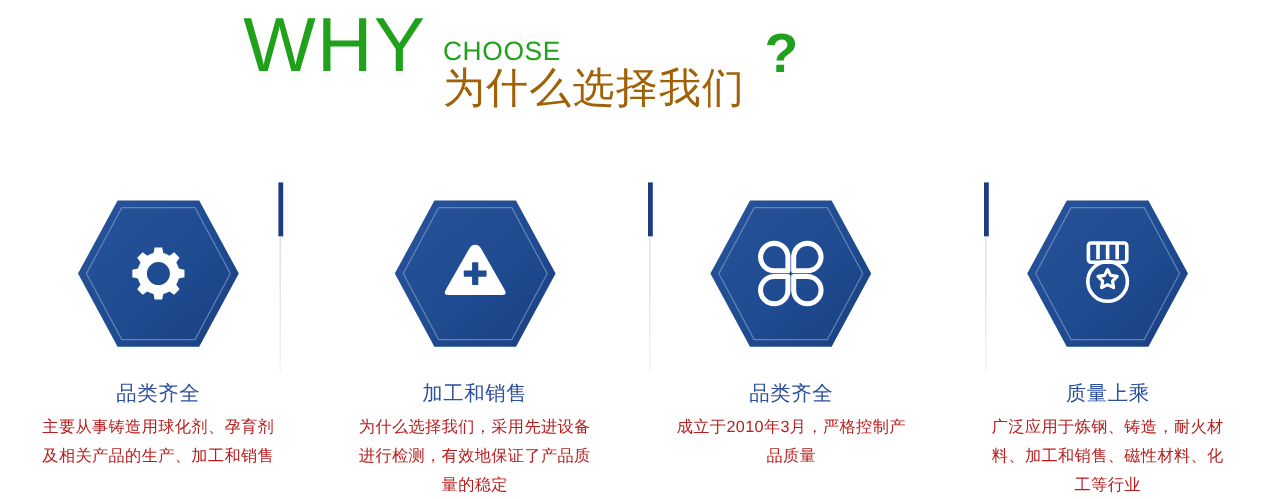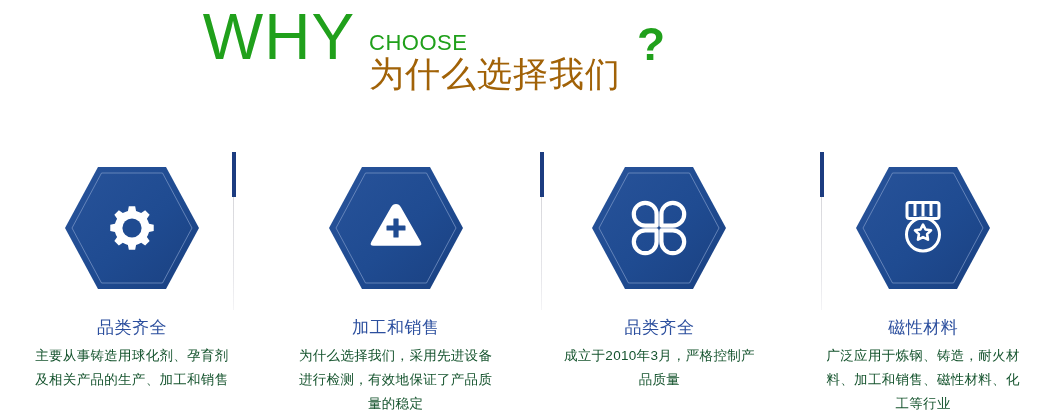--- a/index.html
+++ b/index.html
@@ -113,21 +113,21 @@
     color: #2c4f9e;
     font-weight: 400;
     letter-spacing: 0.5px;
   }
   .card-desc {
     margin-top: 5px;
     width: 200px;
     text-align: center;
     font-size: 13.5px;
     line-height: 24px;
-    color: #14532d;
+    color: #b91c1c;
     letter-spacing: 0.3px;
   }
 
   
   .divider {
     position: absolute;
     top: 152px;
     width: 4px;
     height: 158px;
   }
@@ -260,21 +260,21 @@
             <line x1="-8" y1="-25.5" x2="-8" y2="-12"></line>
             <line x1="0" y1="-25.5" x2="0" y2="-12"></line>
             <line x1="8" y1="-25.5" x2="8" y2="-12"></line>
 
             <circle cx="0" cy="6.5" r="16.5"></circle>
 
             <path d="M 0,-3.4 L 2.55,1.5 L 8,2.3 L 4.1,6.2 L 5.0,11.7 L 0,9.1 L -5.0,11.7 L -4.1,6.2 L -8,2.3 L -2.55,1.5 Z" stroke-width="2.6" stroke-linejoin="round"></path>
           </g>
         </svg>
       </div>
-      <div class="card-title">磁性材料</div>
+      <div class="card-title">质量上乘</div>
       <div class="card-desc">广泛应用于炼钢、铸造，耐火材料、加工和销售、磁性材料、化工等行业</div>
     </div>
 
   </div>
 
   <div class="divider divider-1">
     <div class="seg-blue"></div>
     <div class="seg-gray"></div>
   </div>
   <div class="divider divider-2">

